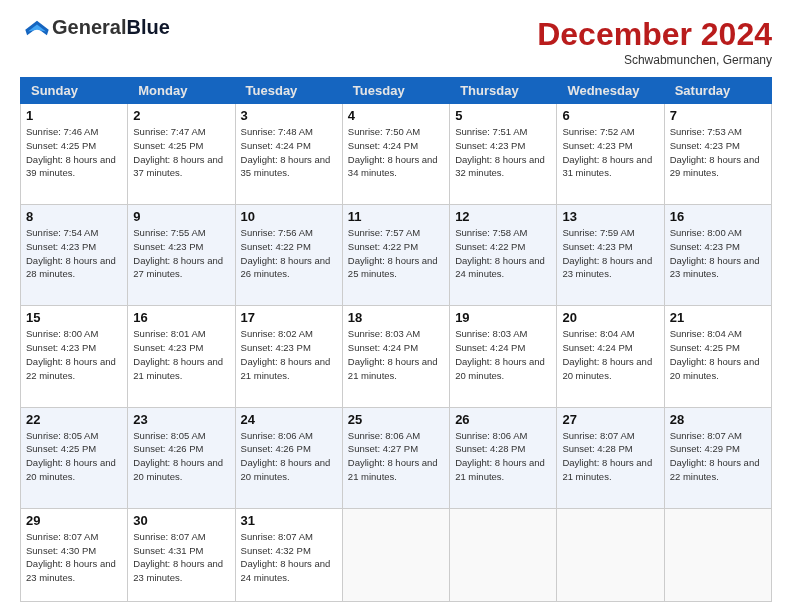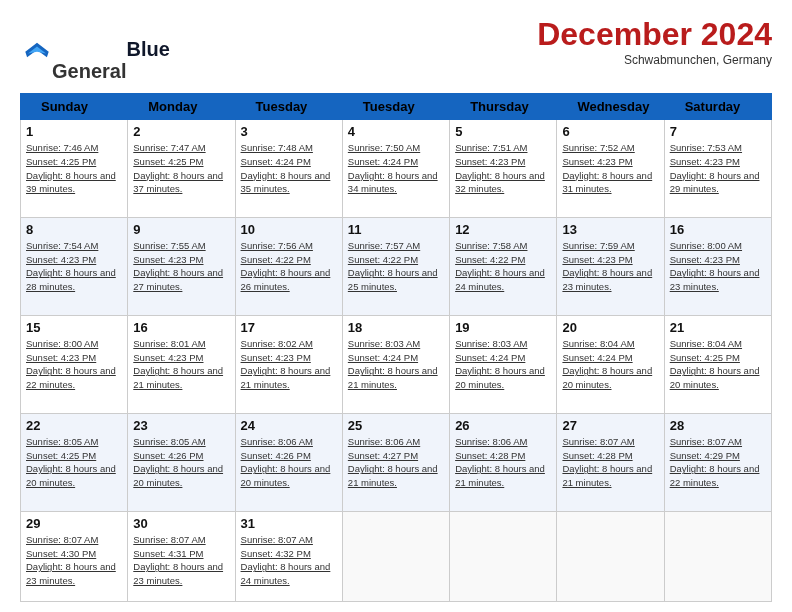--- a/index.html
+++ b/index.html
@@ -51,23 +51,23 @@
     }
     .calendar {
       flex: 1;
       border: 1px solid #ccc;
       border-collapse: collapse;
       width: 100%;
       table-layout: fixed;
     }
     .calendar th {
       background: #1565c0;
-      color: #000000;
+      color: #e5e5e5;
       text-align: left;
-      padding: 5px 20px;
+      padding: 5px 10px;
       font-size: 13px;
       font-weight: bold;
       border: 1px solid #1565c0;
     }
     .calendar td {
       vertical-align: top;
       border: 1px solid #ccc;
       padding: 4px 5px;
       font-size: 10px;
       color: #222;
@@ -83,42 +83,41 @@
       font-size: 13px;
       font-weight: bold;
       color: #111;
       display: block;
       margin-bottom: 2px;
     }
     .day-info {
       font-size: 9.5px;
       color: #333;
       line-height: 1.45;
-      text-decoration: underline;
     }
     .empty-cell {
       background: #f9f9f9 !important;
     }
     .last-row td {
       height: 72px;
     }
   </style>
 </head>
 <body>
 
 <div class="page">
   <div class="header">
     <div class="logo">
       <div class="logo-row">
         <svg class="logo-icon" viewBox="0 0 30 20">
           <rect x="0" y="0" width="30" height="20" fill="none"></rect>
           <polygon points="15,2 28,12 26,18 15,10 4,18 2,12" fill="#1565c0"></polygon>
           <polygon points="15,6 25,14 15,12 5,14" fill="#42a5f5"></polygon>
         </svg>
-        <span style="font-size:20px;font-weight:bold;color:#333;margin-top:44px;">General</span>
+        <span style="font-size:20px;font-weight:bold;color:#333;">General</span>
           <span style="font-size:20px;font-weight:bold;color:#0f172a;">Blue</span>
       </div>
     </div>
     <div class="title-section">
       <div class="month-title">December 2024</div>
       <div class="location-title">Schwabmunchen, Germany</div>
     </div>
   </div>
 
   <table class="calendar">

